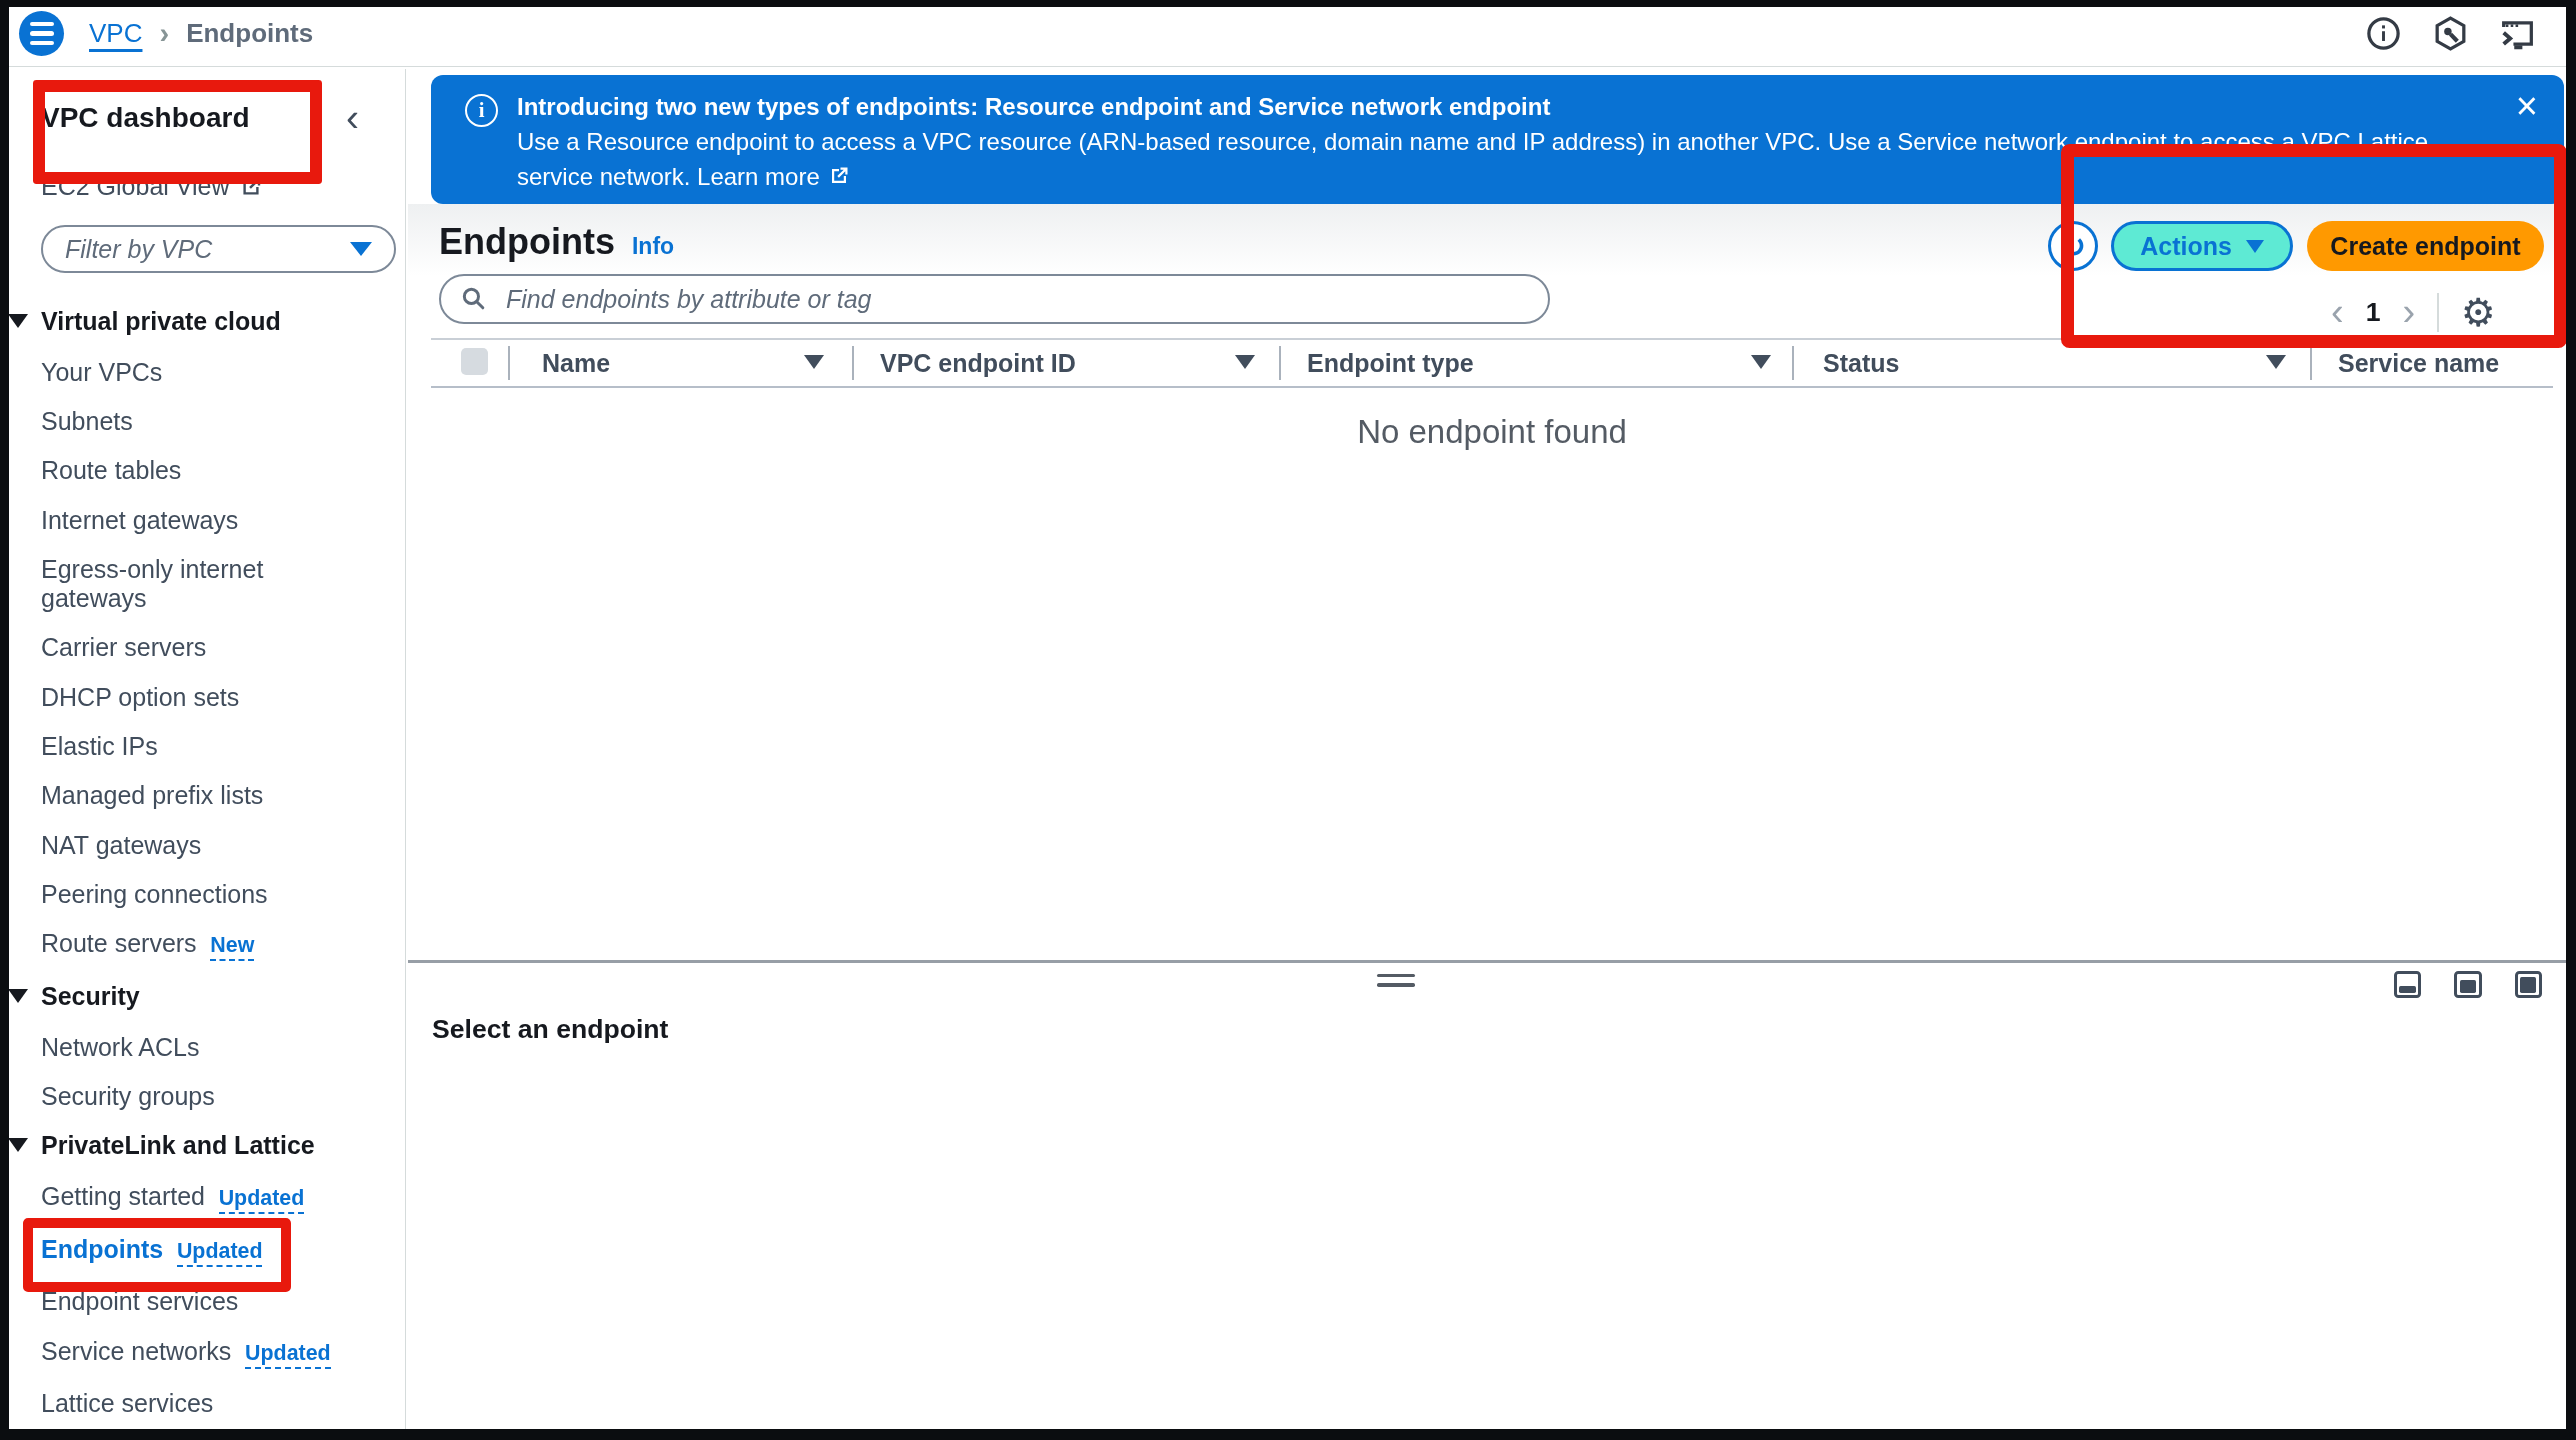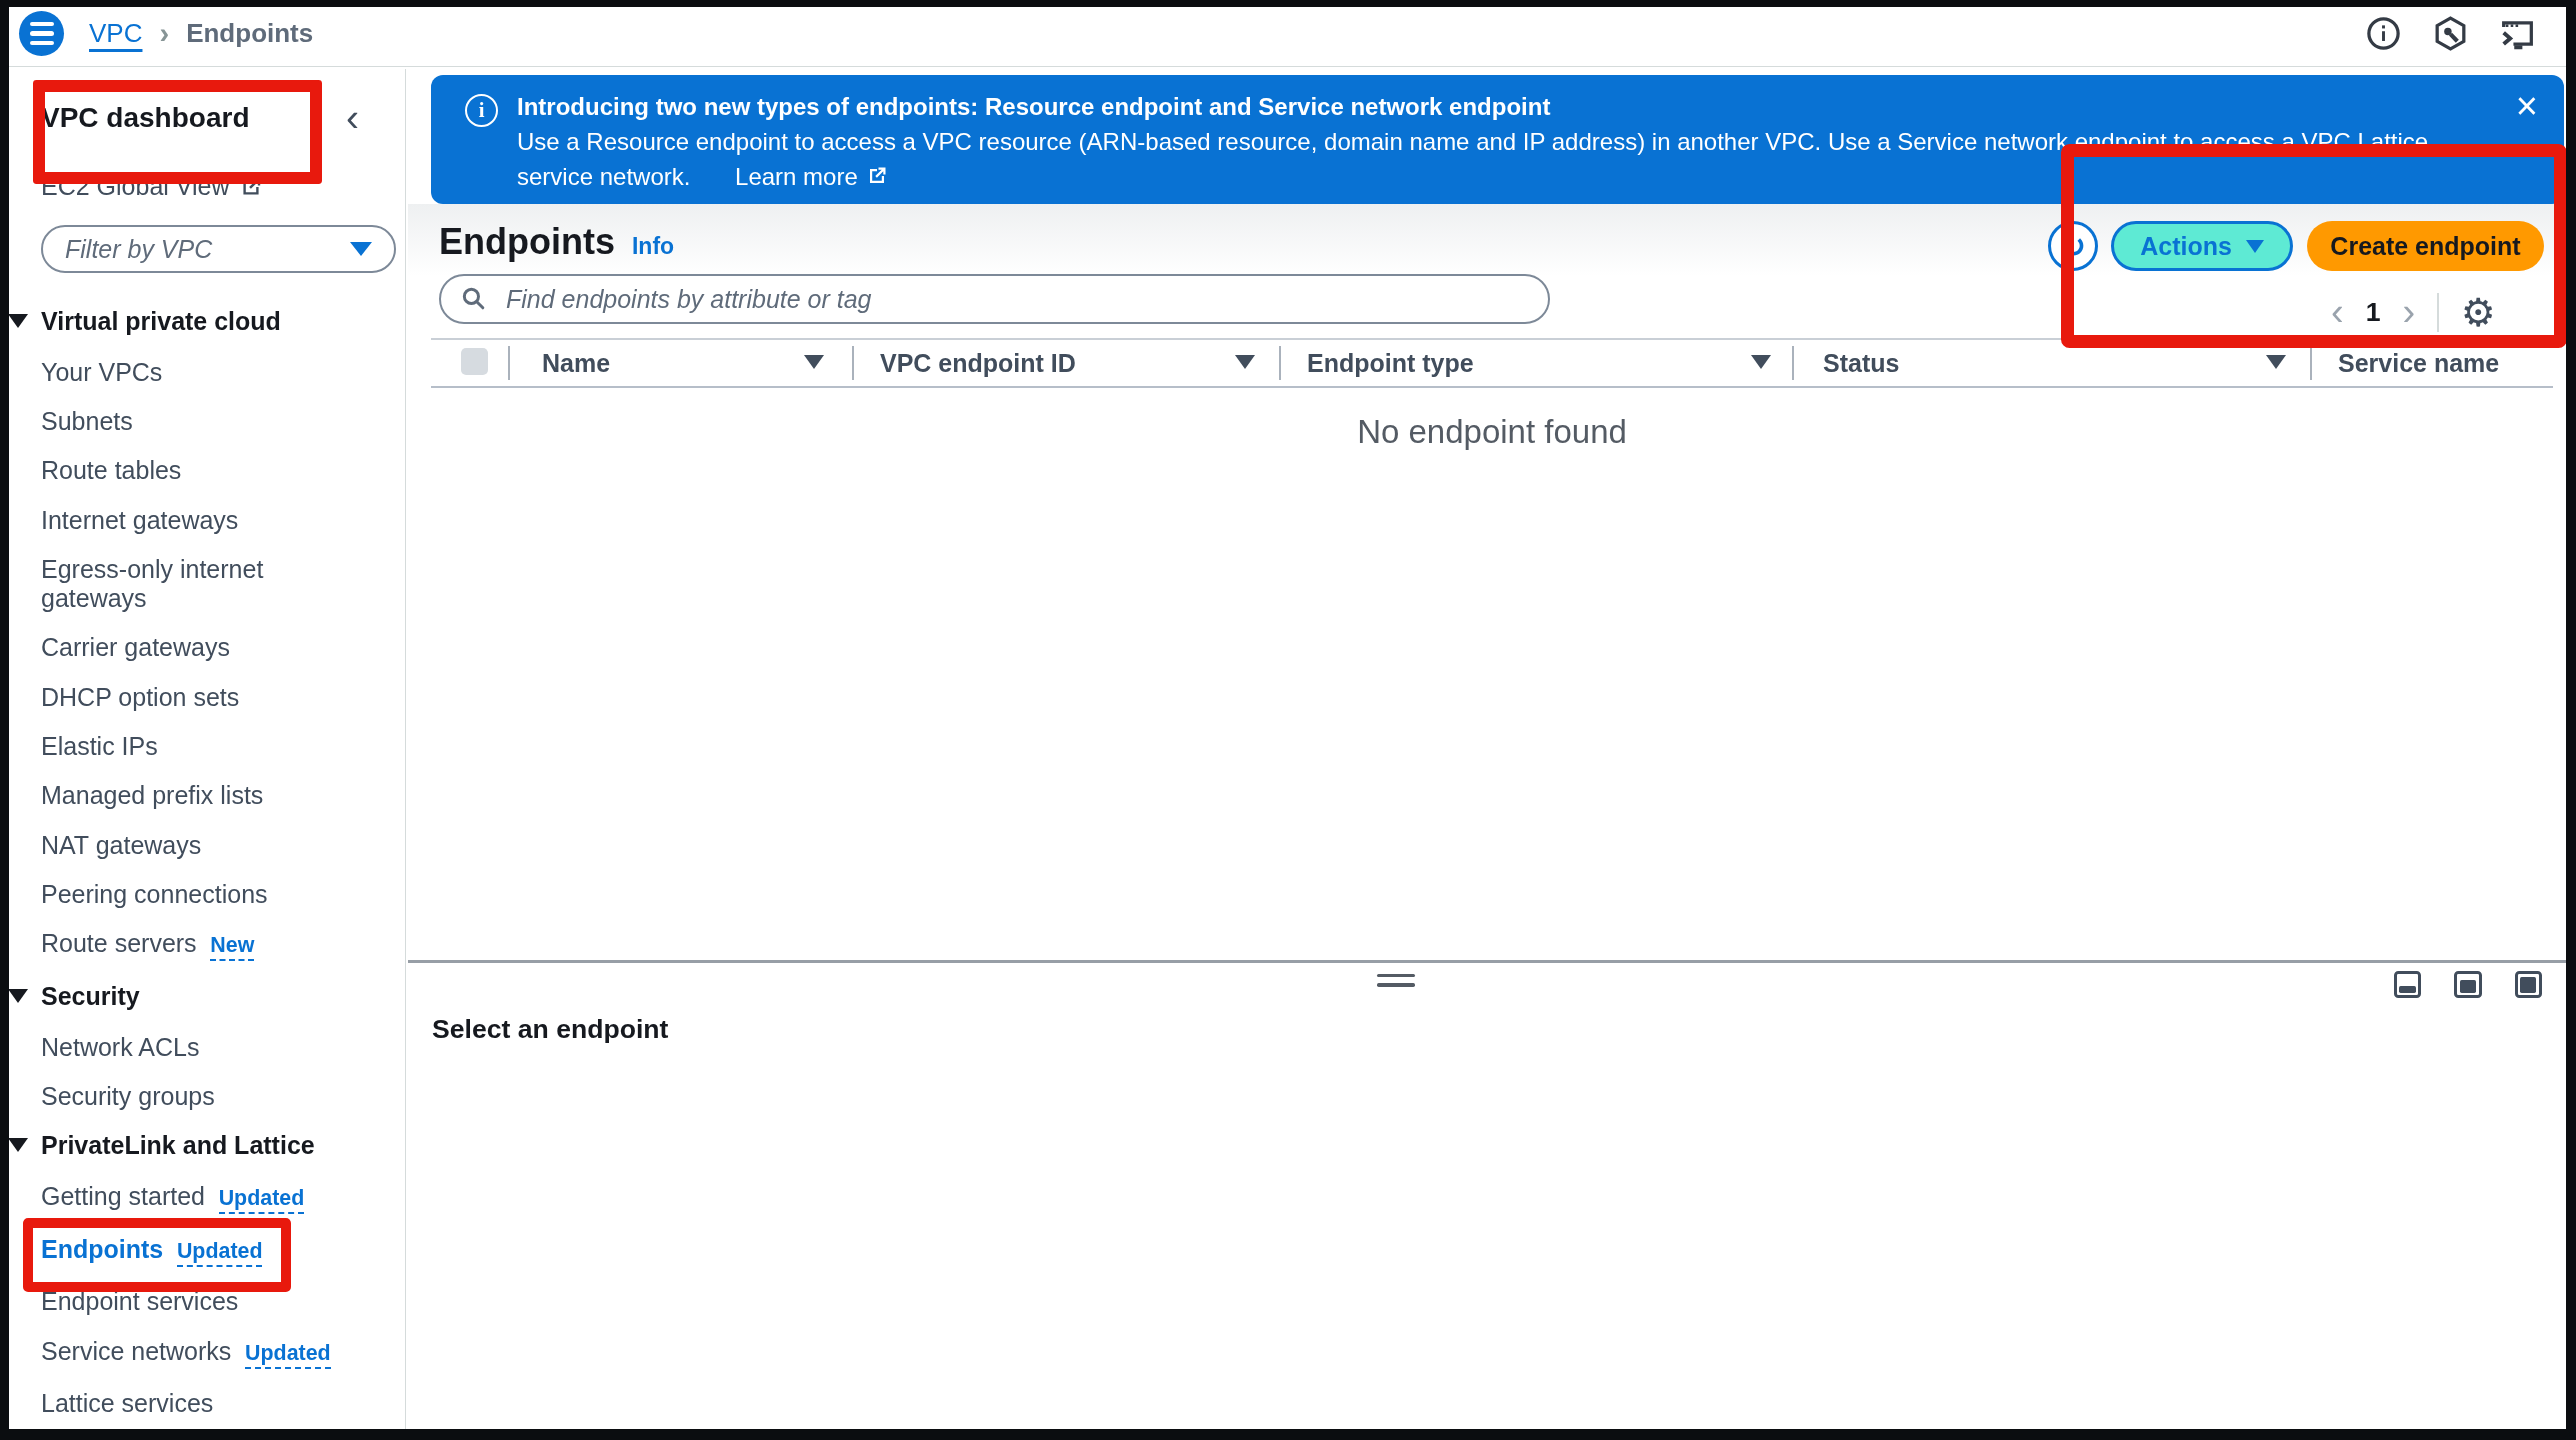--- a/index.html
+++ b/index.html
@@ -65,21 +65,21 @@
   
   .bg-fade { position:absolute; left:408px; top:204px; right:10.3px; height:72px;
     background:linear-gradient(#eef0f1,#ffffff); z-index:1; }
   .banner { position:absolute; left:431px; top:75px; width:2133px; height:129px;
     background:#0972d3; border-radius:12px; color:#fff; z-index:5; }
   .banner-icon { position:absolute; left:34px; top:19px; width:33px; height:33px;
     border:2.6px solid #fff; border-radius:50%; display:flex; align-items:center; justify-content:center;
     font-size:20.6px; font-weight:bold; font-family:"Liberation Serif", serif; }
   .banner-text { position:absolute; left:86px; top:13.7px; right:103px; line-height:35px; font-size:24px; }
   .banner-title { font-weight:bold; }
-  .banner-learn { text-underline-offset:7.7px; text-decoration-thickness:1.7px; cursor:pointer;margin-left:38px; }
+  .banner-learn { text-underline-offset:7.7px; text-decoration-thickness:1.7px; cursor:pointer; }
   .banner-ext { display:inline-block; vertical-align:-3.4px; margin-left:6.9px; }
   .banner-close { position:absolute; right:26px; top:12px; font-size:38px; color:#fff;
     cursor:pointer; line-height:1; font-weight:normal; }
 
   
   .main-h1wrap { position:absolute; left:439px; top:221px; display:flex; align-items:baseline; gap:17px; z-index:10; }
   .main-h1 { font-size:36px; font-weight:bold; color:#16191f; }
   .info-link { font-size:23px; font-weight:bold; color:#0972d3; cursor:pointer; }
 
   .refresh-btn { position:absolute; left:2048px; top:221px; width:50px; height:50px;
@@ -207,21 +207,21 @@
 
     <div class="nav-section first">
       <span class="sec-caret"></span>
       <span>Virtual private cloud</span>
     </div>
     <div class="nav-item"><span class="lbl">Your VPCs</span></div>
     <div class="nav-item"><span class="lbl">Subnets</span></div>
     <div class="nav-item"><span class="lbl">Route tables</span></div>
     <div class="nav-item"><span class="lbl">Internet gateways</span></div>
     <div class="nav-item"><span class="lbl">Egress-only internet gateways</span></div>
-    <div class="nav-item"><span class="lbl">Carrier gateways</span></div>
+    <div class="nav-item"><span class="lbl">Carrier servers</span></div>
     <div class="nav-item"><span class="lbl">DHCP option sets</span></div>
     <div class="nav-item"><span class="lbl">Elastic IPs</span></div>
     <div class="nav-item"><span class="lbl">Managed prefix lists</span></div>
     <div class="nav-item"><span class="lbl">NAT gateways</span></div>
     <div class="nav-item"><span class="lbl">Peering connections</span></div>
     <div class="nav-item">
       <span class="lbl">Route servers</span><span class="badge">New</span>
     </div>
 
     <div class="nav-section">

